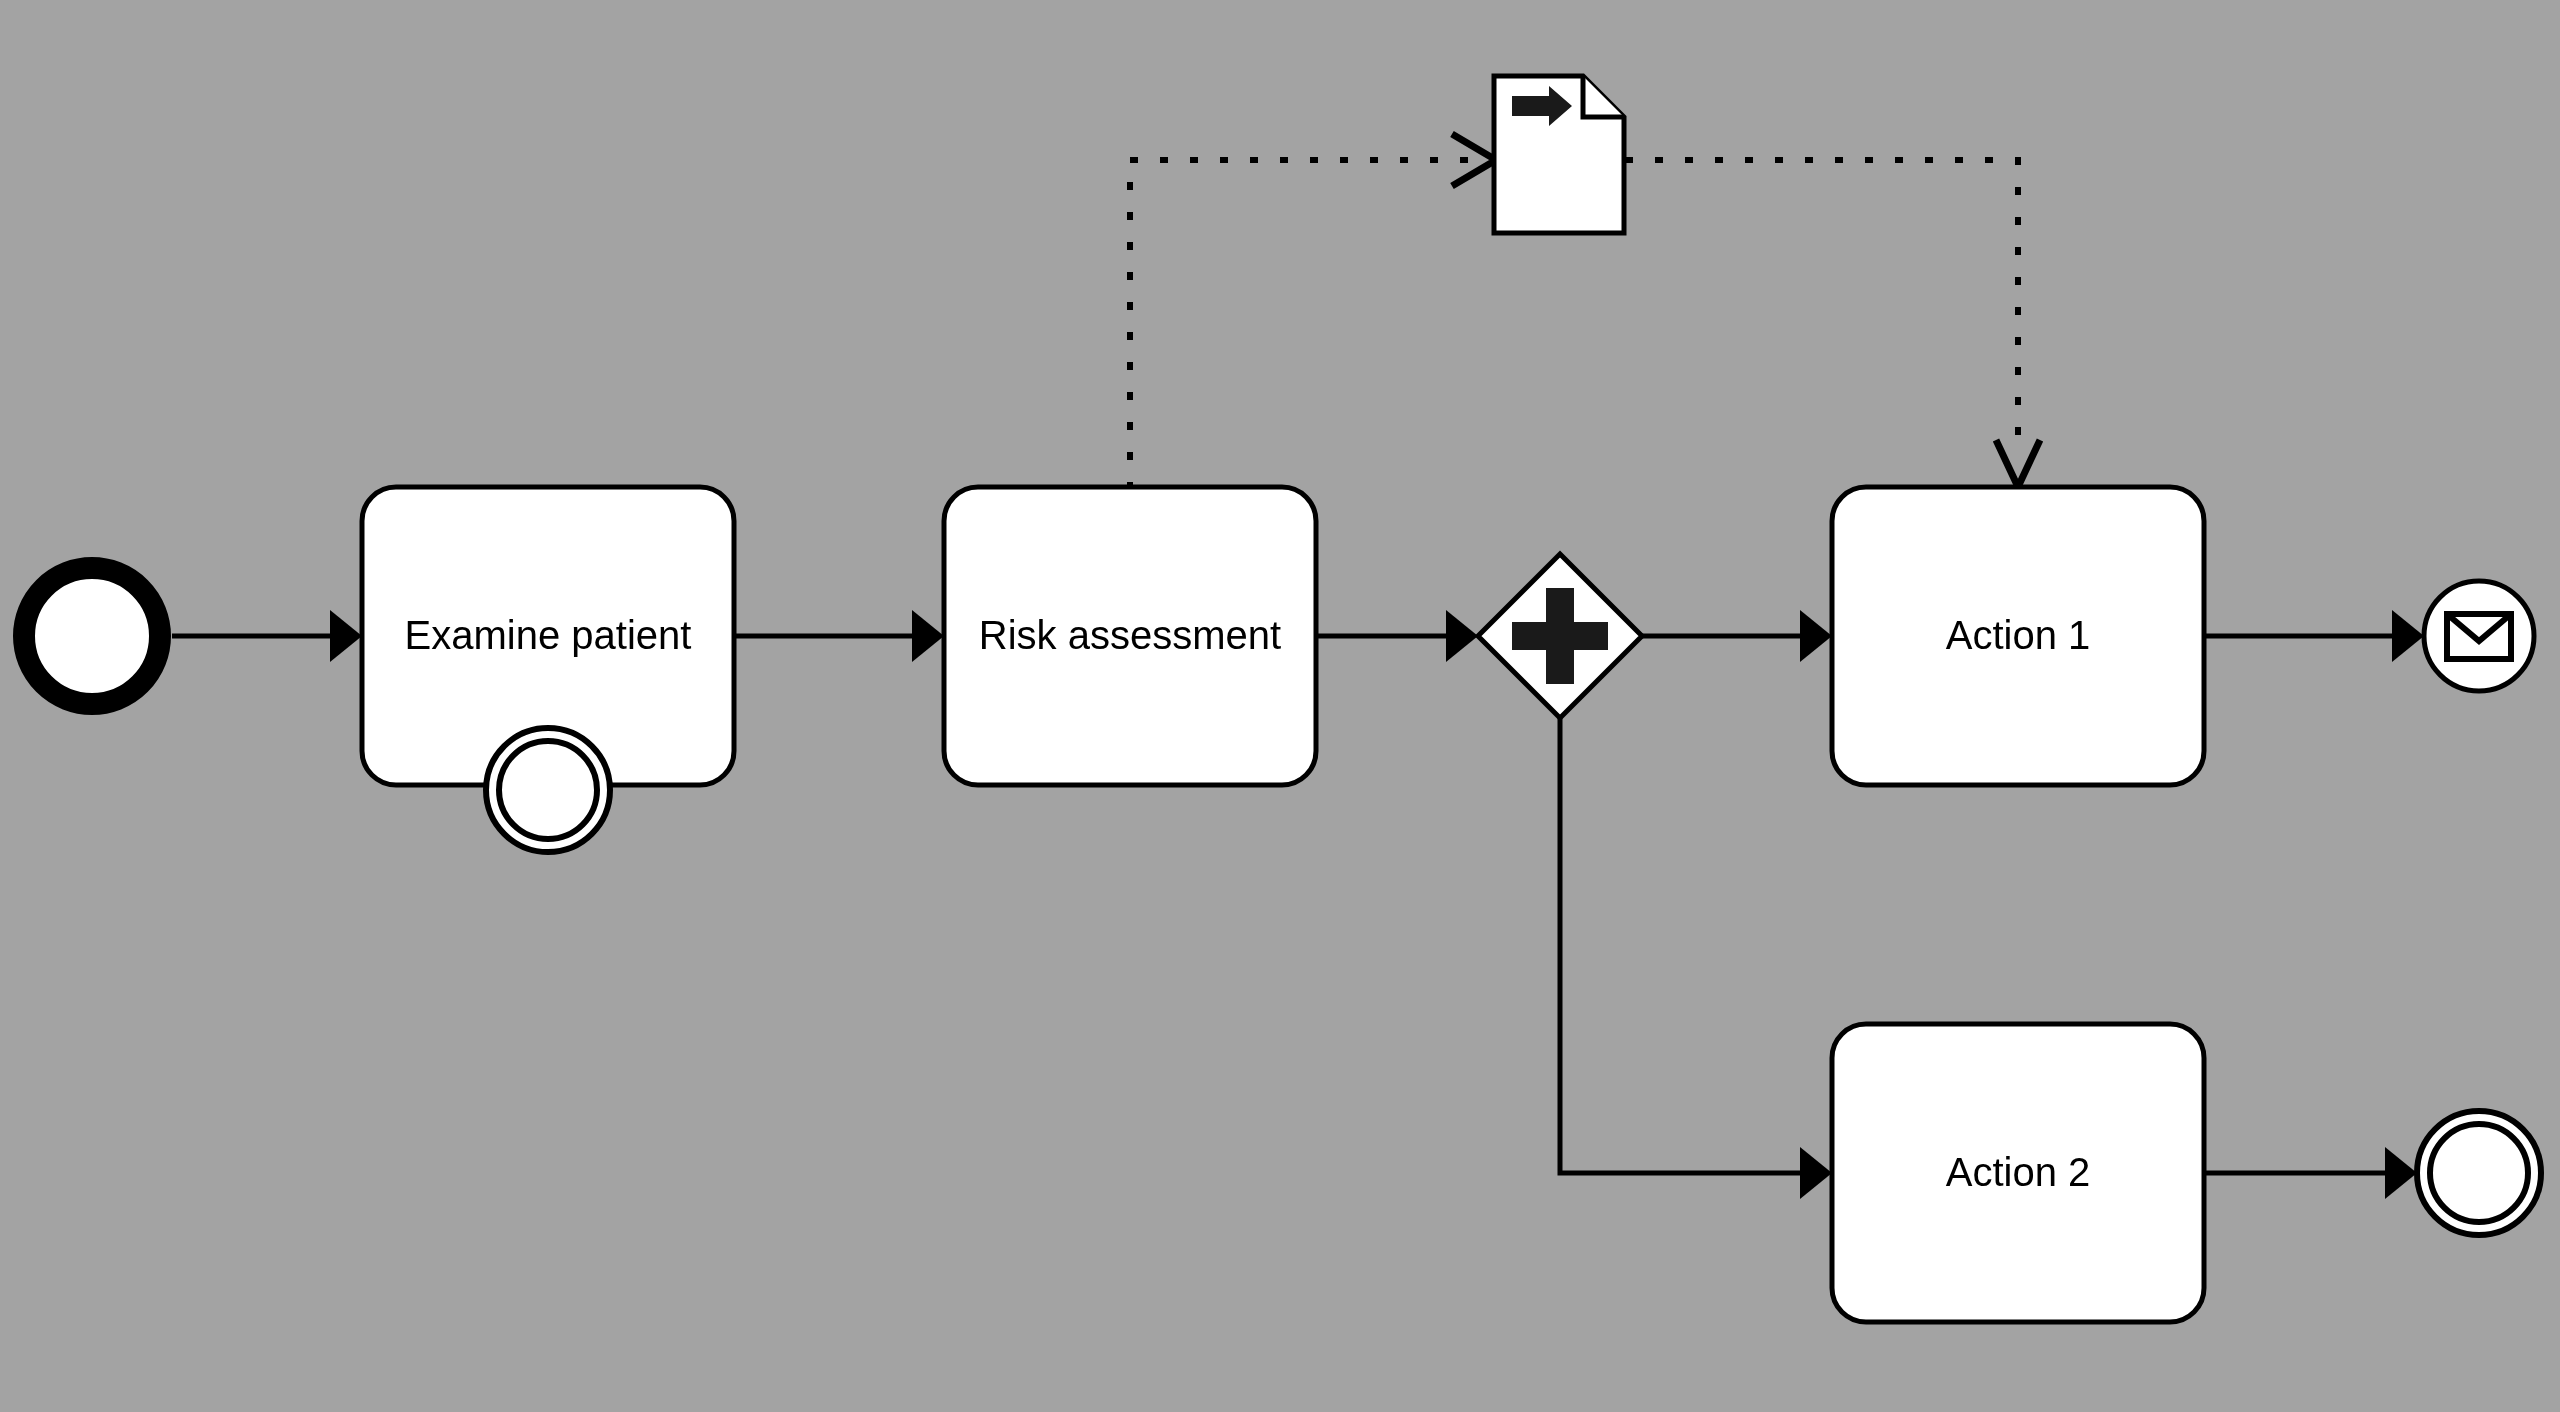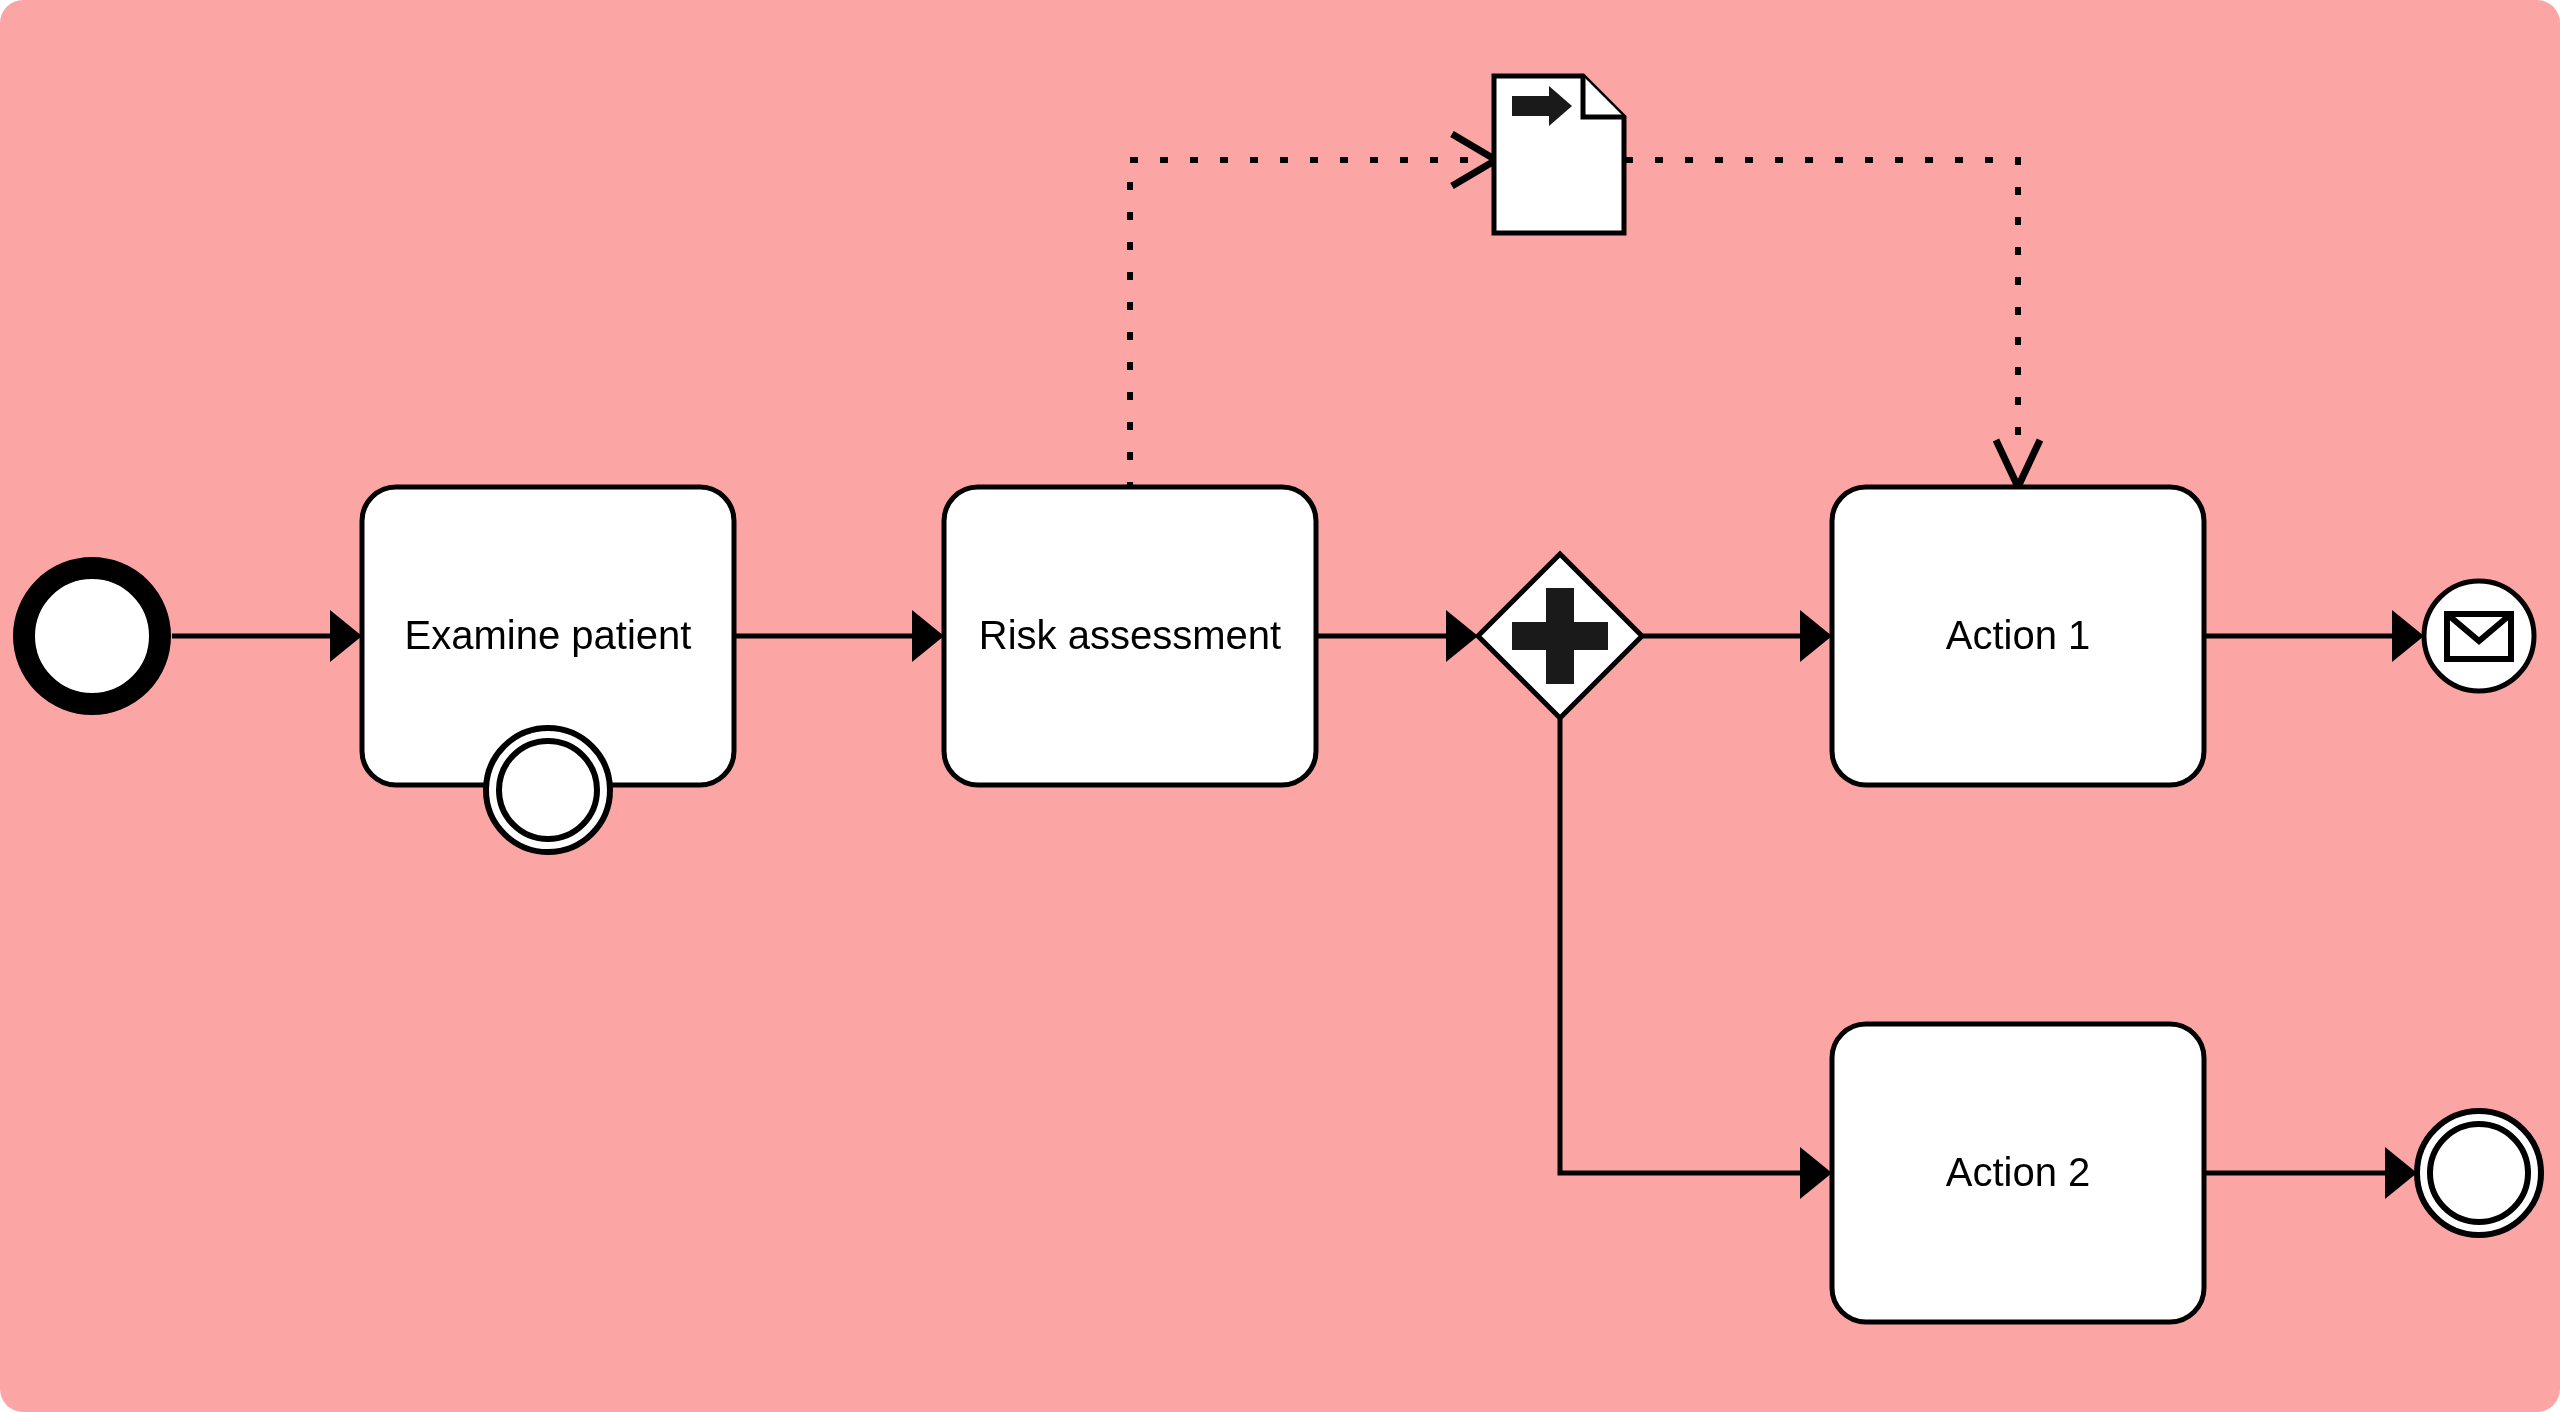--- a/index.html
+++ b/index.html
@@ -10,22 +10,21 @@
   body {
     width: 2560px;
     height: 1412px;
     font-family: "Liberation Sans", sans-serif;
     overflow: hidden;
   }
   #diagram-root {
     position: relative;
     width: 2560px;
     height: 1412px;
-    background: #fca5a5;
-    border-radius: 23px;
+    background: #a3a3a3;
   }
   svg#bpmn-canvas {
     display: block;
     width: 2560px;
     height: 1412px;
   }
   .shape-stroke {
     fill: #ffffff;
     stroke: #000000;
     stroke-width: 5;

